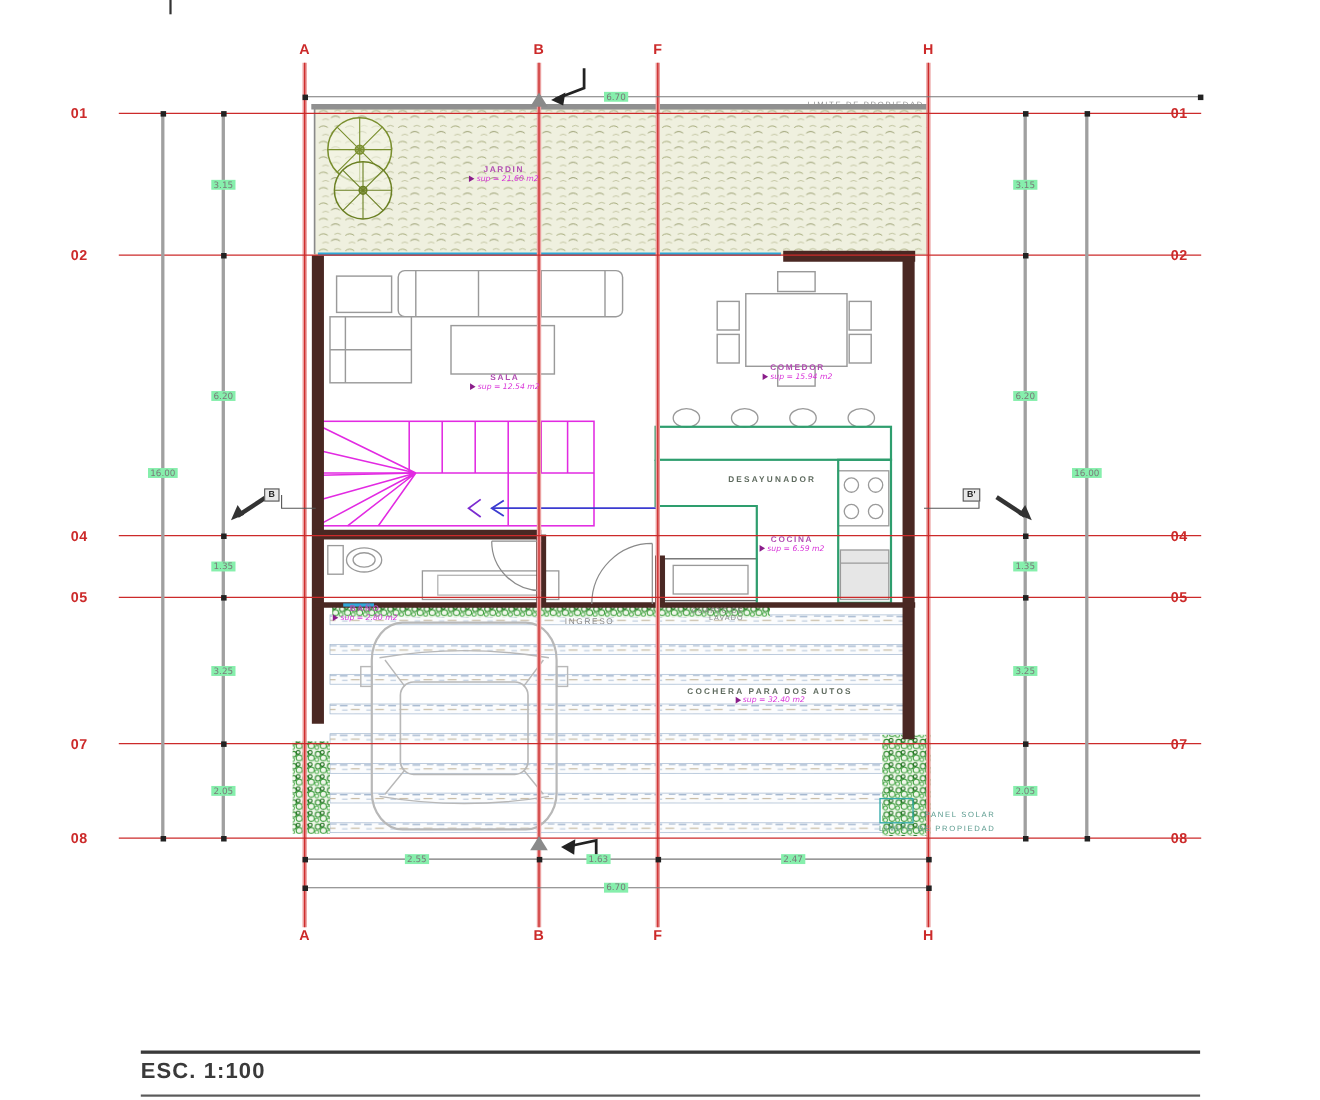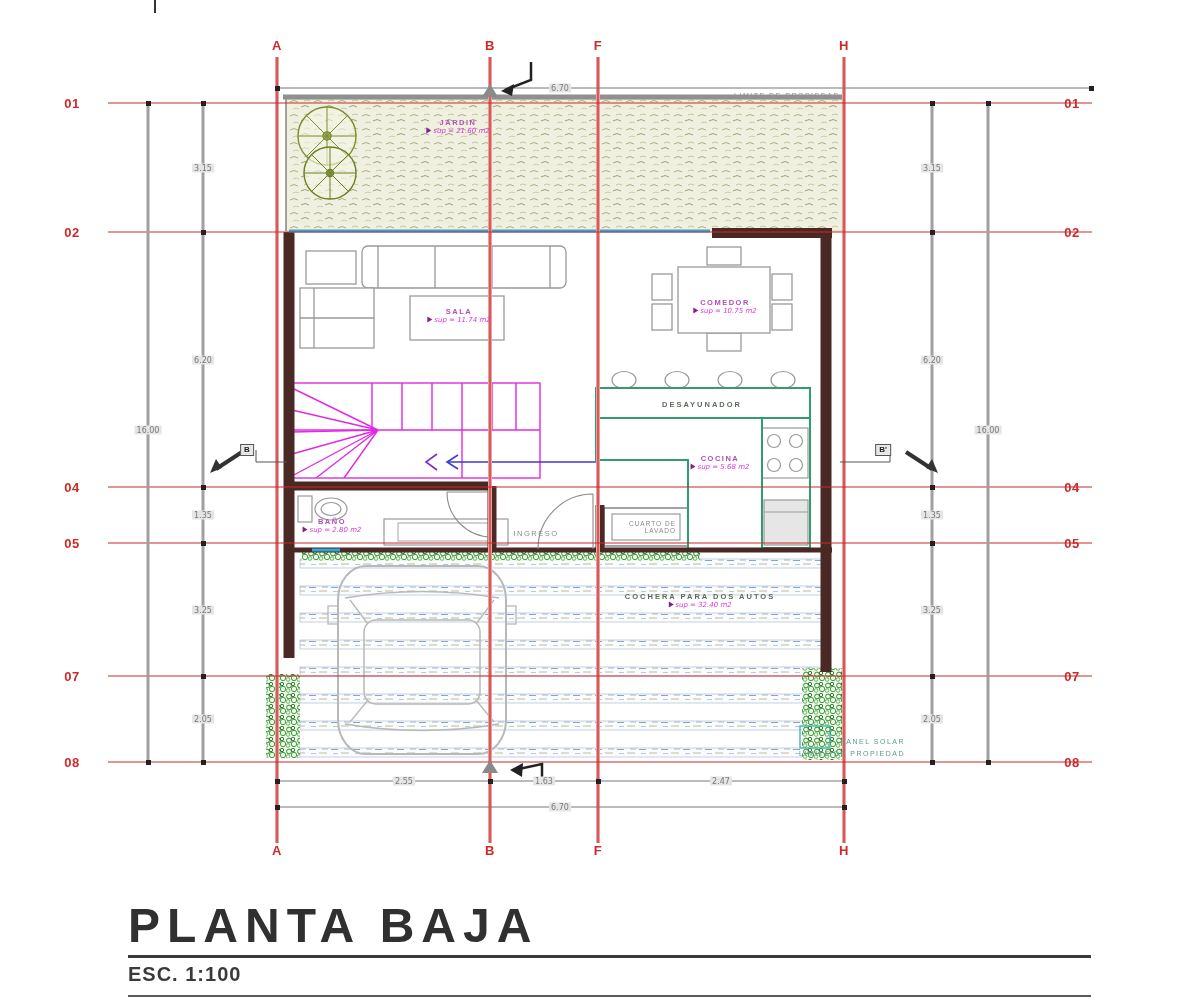--- a/index.html
+++ b/index.html
@@ -1,24 +1,24 @@
 <!DOCTYPE html>
 <html><head>
 <meta charset="utf-8">
 <style>
   html,body{margin:0;padding:0;background:#fff;}
   #canvas{position:relative;width:1200px;height:1000px;background:#ffffff;overflow:hidden;
           font-family:"Liberation Sans",sans-serif;}
   #plan-svg{position:absolute;left:0;top:0;}
   .glbl{position:absolute;transform:translate(-50%,-50%);color:#cc2a2a;
         font:700 13px "Liberation Sans",sans-serif;letter-spacing:.5px;}
-  .chip{position:absolute;transform:translate(-50%,-50%);background:#e5e5e5;color:#7a7a7a;
+  .chip{position:absolute;transform:translate(-50%,-50%);background:#86efac;color:#7a7a7a;
         font:8px "DejaVu Sans",sans-serif;padding:0 2px;white-space:nowrap;}
   .room{position:absolute;transform:translate(-50%,-50%);text-align:center;line-height:1.25;
-        white-space:nowrap;}
+        white-space:nowrap;margin-top:32px;}
   .rname{display:block;font:700 7.5px "Liberation Sans",sans-serif;letter-spacing:1.5px;color:#b24fb2;}
   .rname.olive{color:#5f6b5f;letter-spacing:2px;}
   .rname.gray{color:#8a8a8a;letter-spacing:1.5px;font-weight:400;text-align:right;}
   .rarea{display:block;font:italic 7px "DejaVu Sans",sans-serif;color:#d935d9;}
   .rarea::before{content:"";display:inline-block;width:0;height:0;border-top:3px solid transparent;
         border-bottom:3px solid transparent;border-left:5px solid #8a1d8a;margin-right:2px;
         vertical-align:middle;}
   .annot{position:absolute;font:7px "Liberation Sans",sans-serif;letter-spacing:1.5px;
         white-space:nowrap;}
   .secbox{position:absolute;transform:translate(-50%,-50%);background:#e8e8e8;border:1px solid #555;
@@ -308,44 +308,44 @@
 <span class="chip" style="left:203px;top:515px">1.35</span>
 <span class="chip" style="left:203px;top:610px">3.25</span>
 <span class="chip" style="left:203px;top:719px">2.05</span>
 <span class="chip" style="left:148px;top:430px">16.00</span>
 <span class="chip" style="left:932px;top:168px">3.15</span>
 <span class="chip" style="left:932px;top:360px">6.20</span>
 <span class="chip" style="left:932px;top:515px">1.35</span>
 <span class="chip" style="left:932px;top:610px">3.25</span>
 <span class="chip" style="left:932px;top:719px">2.05</span>
 <span class="chip" style="left:988px;top:430px">16.00</span>
-<span class="chip" style="left:404px;top:781px">2.55</span>
+<span class="chip" style="left:379px;top:781px">2.55</span>
 <span class="chip" style="left:544px;top:781px">1.63</span>
 <span class="chip" style="left:721px;top:781px">2.47</span>
 <span class="chip" style="left:560px;top:807px">6.70</span>
 <span class="chip" style="left:560px;top:88px">6.70</span>
 
 <div class="room" style="left:458px;top:126px">
   <span class="rname">JARDIN</span>
   <span class="rarea">sup = 21.60 m2</span>
 </div>
 <div class="room" style="left:459px;top:315px">
   <span class="rname">SALA</span>
-  <span class="rarea">sup = 11.74 m2</span>
+  <span class="rarea">sup = 12.54 m2</span>
 </div>
 <div class="room" style="left:725px;top:306px">
   <span class="rname">COMEDOR</span>
-  <span class="rarea">sup = 10.75 m2</span>
+  <span class="rarea">sup = 15.94 m2</span>
 </div>
 <div class="room" style="left:702px;top:404px">
   <span class="rname olive">DESAYUNADOR</span>
 </div>
 <div class="room" style="left:720px;top:462px">
   <span class="rname">COCINA</span>
-  <span class="rarea">sup = 5.68 m2</span>
+  <span class="rarea">sup = 6.59 m2</span>
 </div>
 <div class="room" style="left:332px;top:525px">
   <span class="rname">BAÑO</span>
   <span class="rarea">sup = 2.80 m2</span>
 </div>
 <div class="room" style="left:536px;top:533px">
   <span class="rname gray">INGRESO</span>
 </div>
 <div class="room" style="left:645px;top:527px;white-space:normal;width:62px;line-height:1.15">
   <span class="rname gray" style="font-size:6.5px;letter-spacing:1px">CUARTO DE LAVADO</span>
@@ -355,19 +355,18 @@
   <span class="rarea">sup = 32.40 m2</span>
 </div>
 
 <span class="annot" style="left:700px;top:92px;width:140px;text-align:right;color:#909090">LIMITE DE PROPIEDAD</span>
 <span class="annot" style="left:745px;top:738px;width:160px;text-align:right;color:#5a9a8e">PANEL SOLAR</span>
 <span class="annot" style="left:745px;top:750px;width:160px;text-align:right;color:#5a9a8e">LIMITE DE PROPIEDAD</span>
 
 <span class="secbox" style="left:247px;top:450px">B</span>
 <span class="secbox" style="left:883px;top:450px">B'</span>
 
-<div class="title">PLANTA BAJA</div>
 <div class="rule1"></div>
 <div class="scale">ESC. 1:100</div>
 <div class="rule2"></div>
 <div class="cornertick"></div>
 
 </div>
 
 </body></html>

